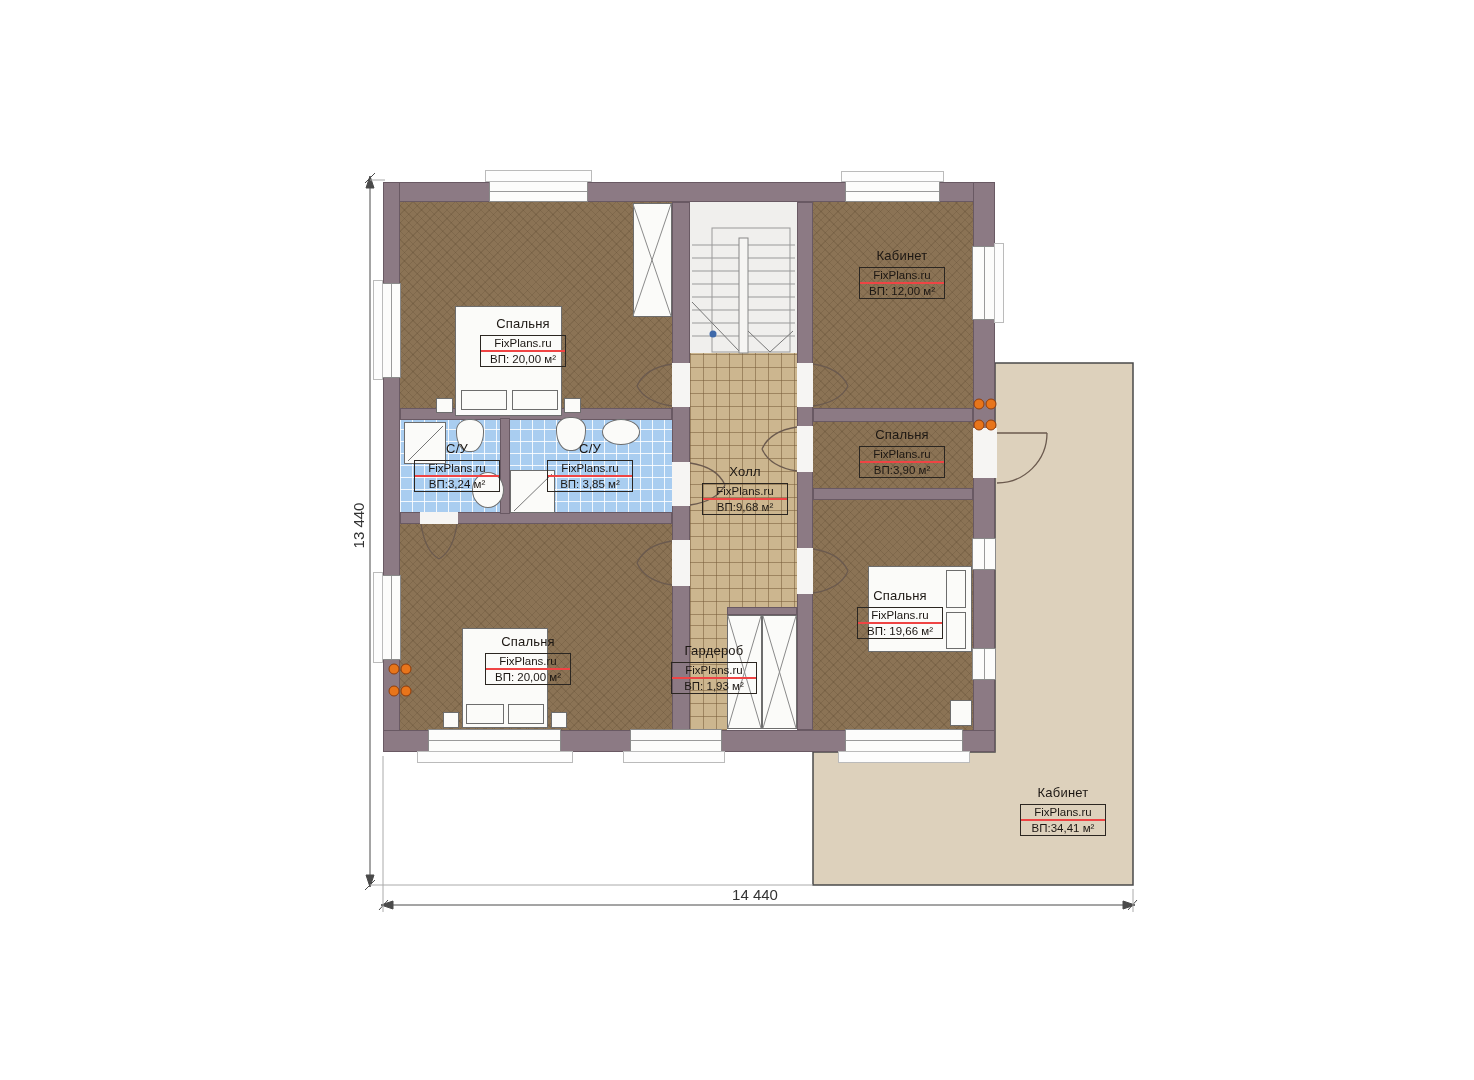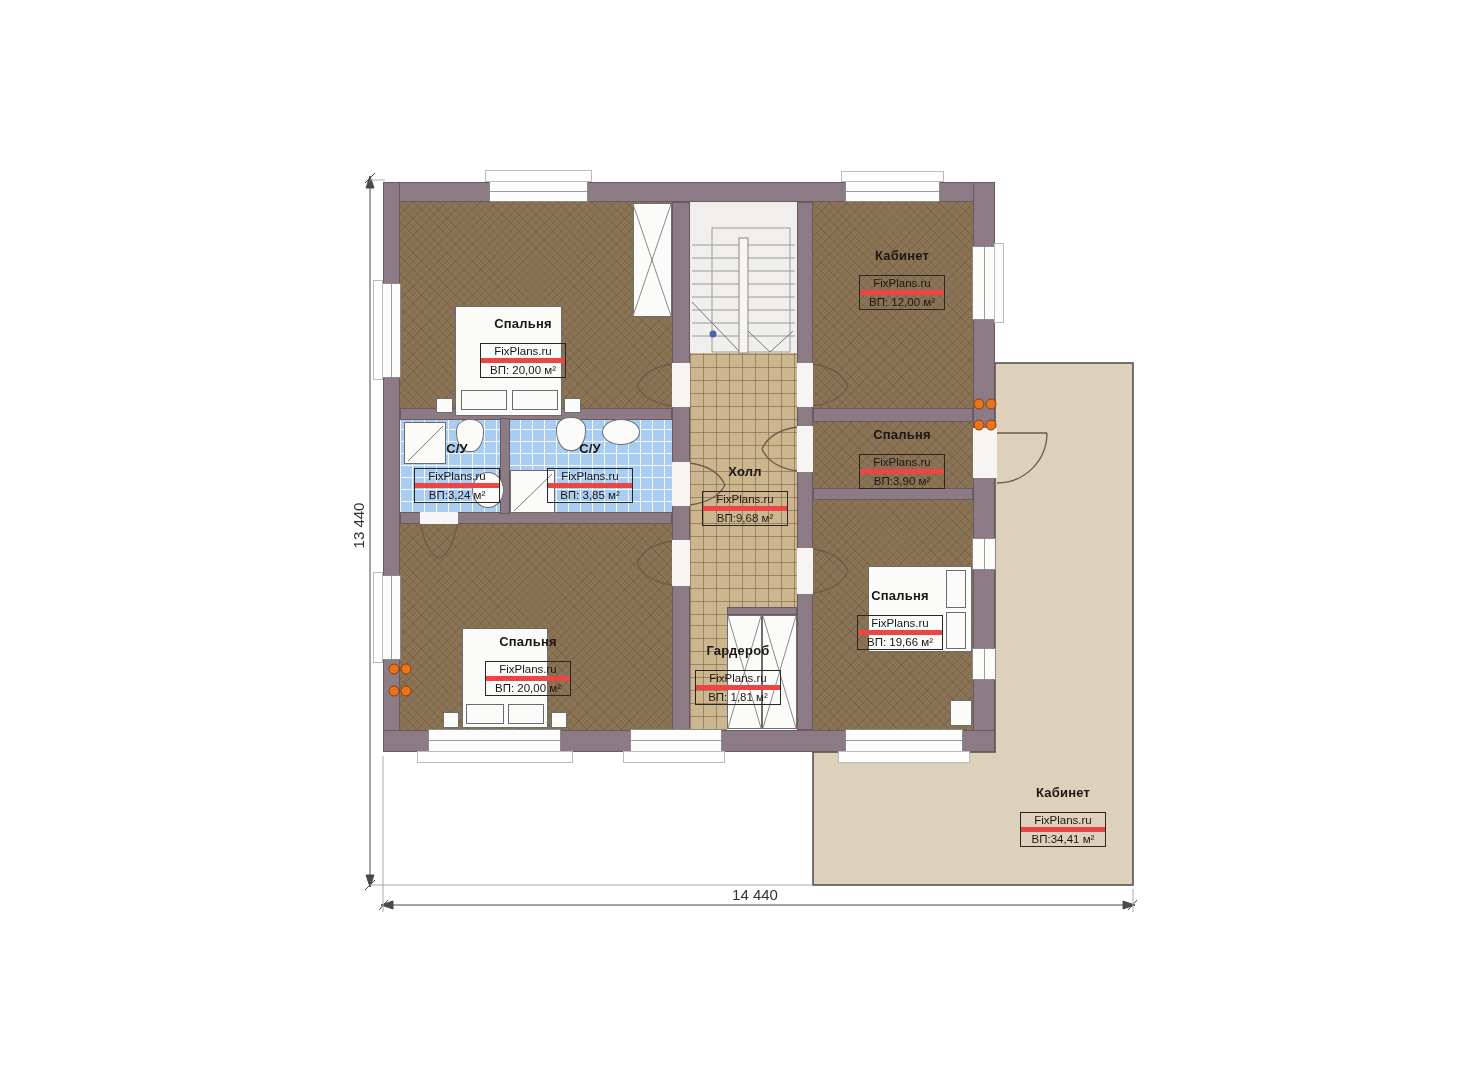--- a/index.html
+++ b/index.html
@@ -28,24 +28,24 @@
   .window.h{background-image:linear-gradient(#9a9a9a,#9a9a9a);background-size:100% 1px;}
   .window.v{background-image:linear-gradient(#9a9a9a,#9a9a9a);background-size:1px 100%;}
   .sill{background:#fdfdfd;border:1px solid #bbb;}
   .door-gap{background:#f6f5f3;}
   .furn{position:absolute;z-index:4;background:#fbfbf9;border:1px solid #6d6d6d;}
   .oval{border-radius:50%;}
   .toilet{border-radius:45% 45% 45% 45% / 35% 35% 60% 60%;}
   #svg-over{z-index:5;}
   .room-label{position:absolute;z-index:6;width:110px;transform:translateX(-50%);
     text-align:center;color:#1c1713;}
-  .rl-title{font-size:13px;font-weight:bold;letter-spacing:.2px;margin-bottom:2px;}
-  .rl-box{width:86px;margin:12px auto;border:1px solid #2b2621;}
+  .rl-title{font-size:13px;font-weight:normal;letter-spacing:.2px;margin-bottom:2px;}
+  .rl-box{width:86px;margin:4px auto;border:1px solid #2b2621;}
   .rl-row{font-size:11.5px;line-height:14px;padding:0 2px;white-space:nowrap;}
-  .rl-row + .rl-row{border-top:5px solid #ef4444;}
+  .rl-row + .rl-row{border-top:2px solid #ef4444;}
   .dim-label{position:absolute;z-index:6;font-size:15px;color:#333;text-align:center;}
   .dim-v{transform:rotate(-90deg);}
 </style>
 </head>
 <body>
 
 <div id="canvas">
 
   <svg id="svg-under" class="layer" width="1474" height="1080" viewBox="0 0 1474 1080">
     <polygon points="995,363 1133,363 1133,885 813,885 813,752 995,752" fill="#ddd1bc" stroke="#4a4a4a" stroke-width="1.5"></polygon>
@@ -233,25 +233,25 @@
   </div>
 
   <div class="room-label" style="left:528px;top:634px;">
     <div class="rl-title">Спальня</div>
     <div class="rl-box">
         <div class="rl-row">FixPlans.ru</div>
     <div class="rl-row">ВП: 20,00 м²</div>
       </div>
   </div>
 
-  <div class="room-label" style="left:738px;top:643px;">
+  <div class="room-label" style="left:714px;top:643px;">
     <div class="rl-title">Гардероб</div>
     <div class="rl-box">
         <div class="rl-row">FixPlans.ru</div>
-    <div class="rl-row">ВП: 1,81 м²</div>
+    <div class="rl-row">ВП: 1,93 м²</div>
       </div>
   </div>
 
   <div class="room-label" style="left:900px;top:588px;">
     <div class="rl-title">Спальня</div>
     <div class="rl-box">
         <div class="rl-row">FixPlans.ru</div>
     <div class="rl-row">ВП: 19,66 м²</div>
       </div>
   </div>

